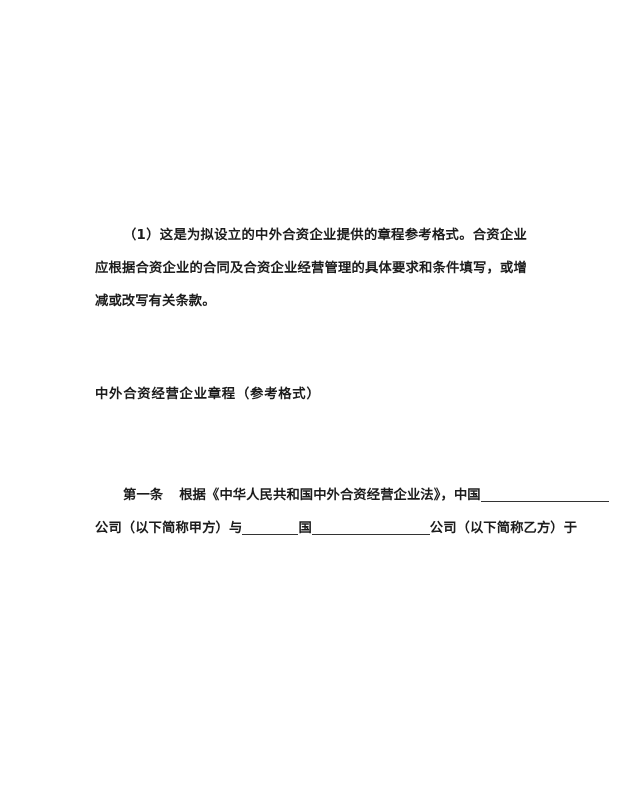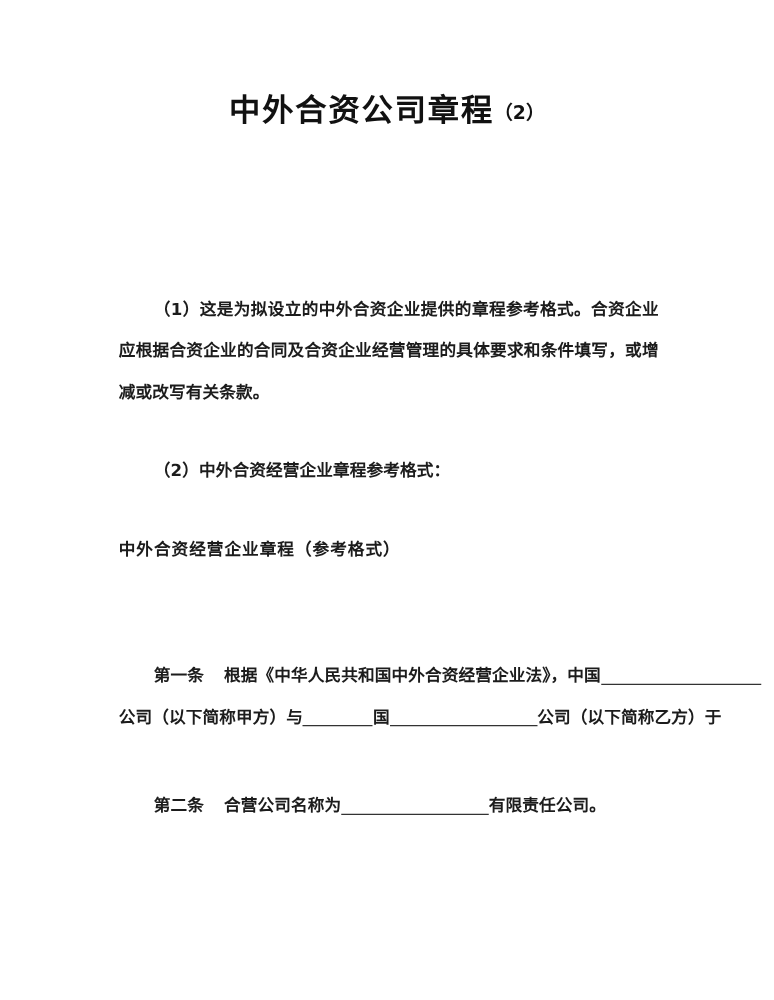--- a/index.html
+++ b/index.html
@@ -44,21 +44,21 @@
   .doc-title .title-suffix {
     font-size: 15px;
     font-weight: bold;
     letter-spacing: 0;
     vertical-align: 2px;
   }
 
   
   .body-area {
     position: absolute;
-    top: 232px;
+    top: 218px;
     left: 95px;
     width: 432px;
   }
 
   .para {
     font-size: 13.3px;
     line-height: 33px;
     color: #1c1c1c;
     text-align: justify;
     text-justify: inter-ideograph;
@@ -119,31 +119,27 @@
   .blank.w-md  { width: 108px; }
   .blank.w-lg  { width: 118px; }
   .blank.w-xl  { width: 128px; }
   .blank.w-fill { width: 96px; }
 </style>
 </head>
 <body>
 
 <div class="page">
 
-  <div class="doc-title">
-    <span class="title-main">中外合资公司章程</span><span class="title-suffix">（2）</span>
-  </div>
 
   <div class="body-area">
 
     <div class="para indent">（1）这是为拟设立的中外合资企业提供的章程参考格式。合资企业应根据合资企业的合同及合资企业经营管理的具体要求和条件填写，或增减或改写有关条款。</div>
 
     <div class="spacer-md"></div>
 
-    <div class="para indent">（2）中外合资经营企业章程参考格式：</div>
 
     <div class="spacer-md"></div>
 
     <div class="centered-line">中外合资经营企业章程（参考格式）</div>
 
     <div class="spacer-md"></div>
 
 
     <div class="spacer-lg"></div>
 
@@ -152,18 +148,15 @@
     </div>
 
     <div class="article-line">
       <span>公司（以下简称甲方）与</span><span class="blank w-sm"></span><span>国</span><span class="blank w-lg"></span><span>公司（以下简称乙方）于</span>
     </div>
 
 
 
     <div class="spacer-lg"></div>
 
-    <div class="article-line indent">
-      <span>第二条</span><span class="gap"></span><span>合营公司名称为</span><span class="blank w-lg"></span><span>有限责任公司。</span>
-    </div>
 
   </div>
 </div>
 
 </body></html>

